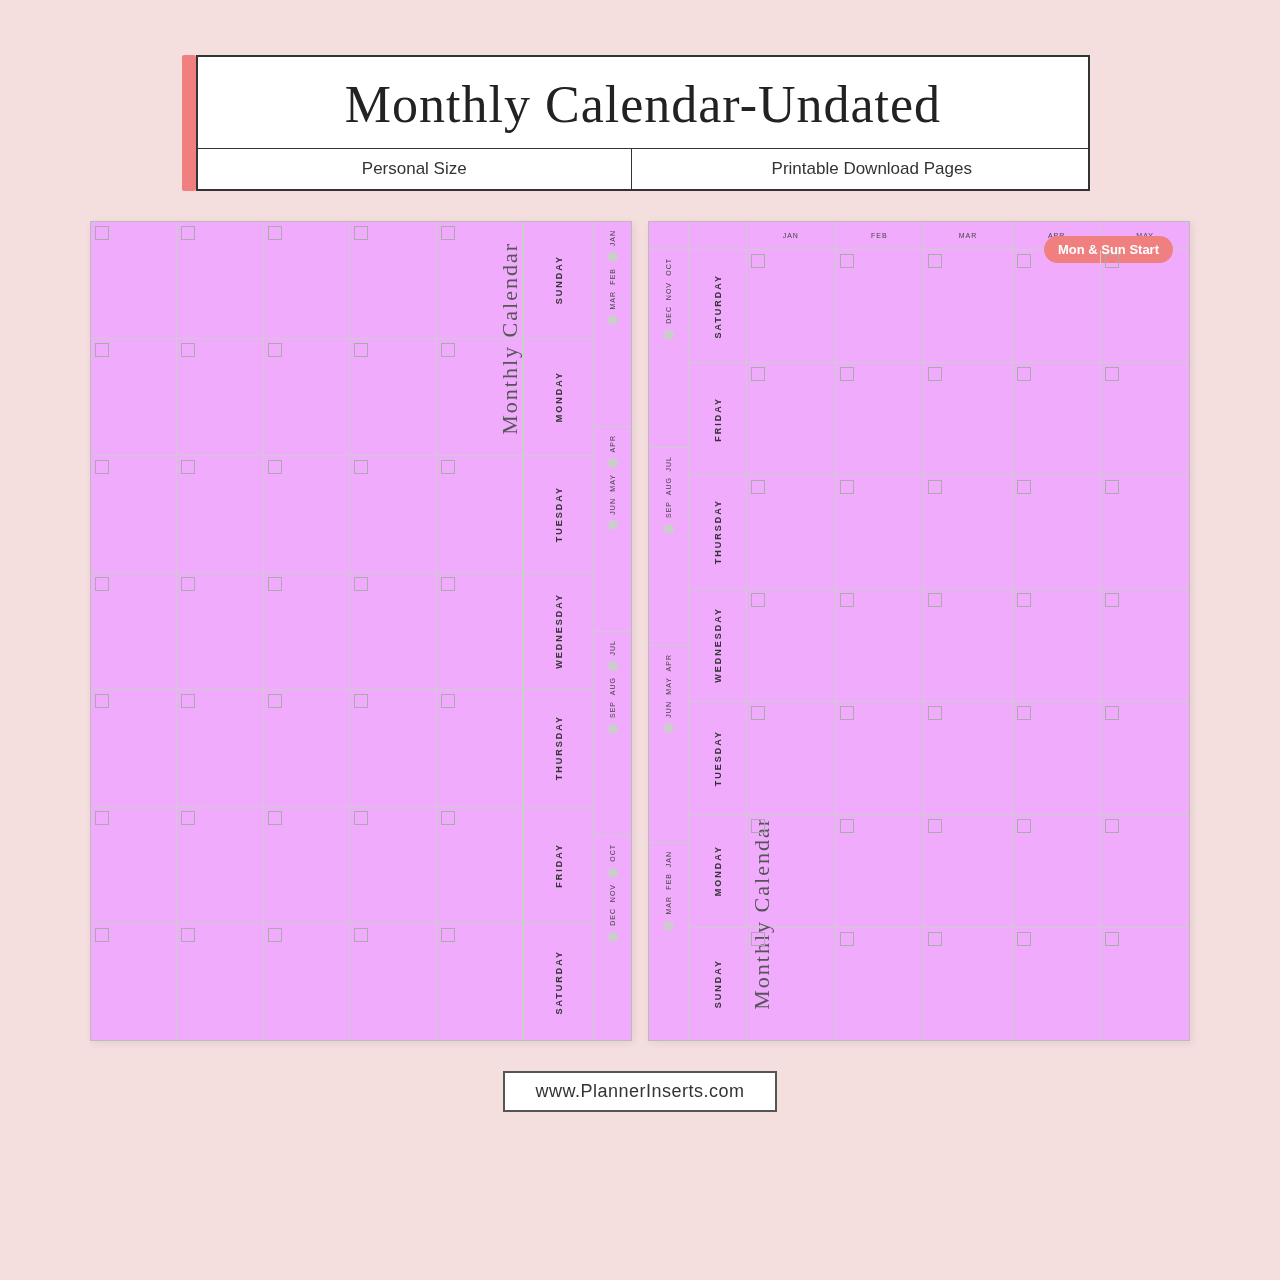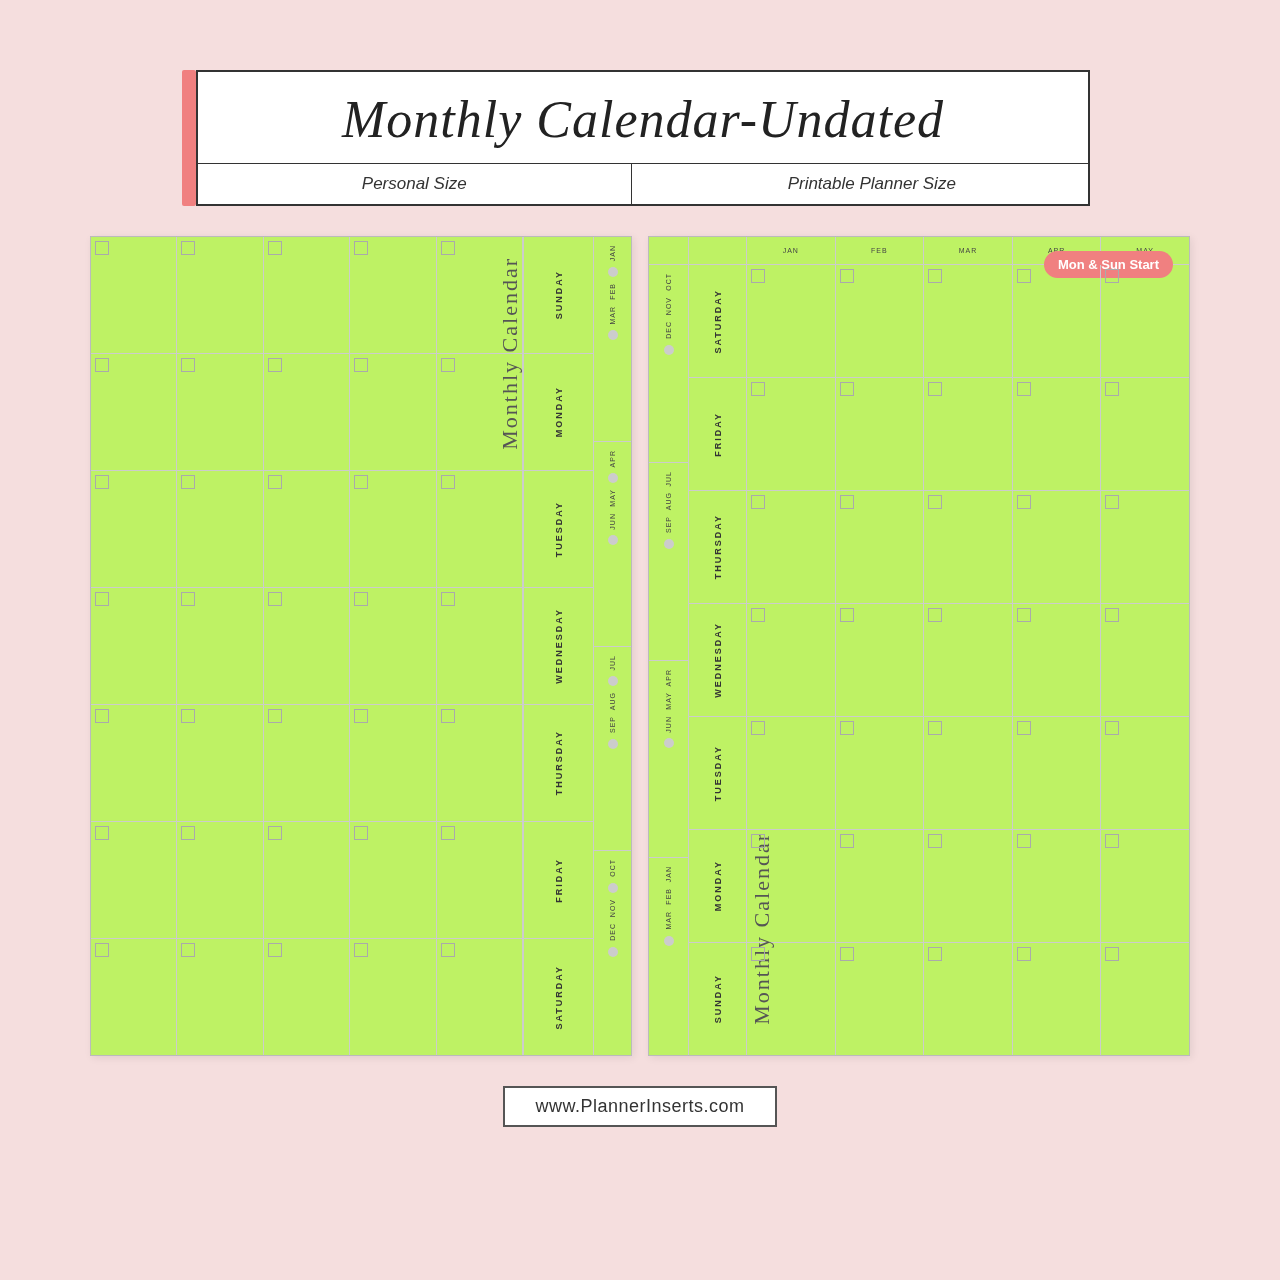--- a/index.html
+++ b/index.html
@@ -11,23 +11,22 @@
       display: flex;
       flex-direction: column;
       align-items: center;
       justify-content: flex-start;
       overflow: hidden;
     }
 
     
     .header-container {
       width: 900px;
-      margin-top: 70px;
+      margin-top: 55px;
       position: relative;
-      font-style: italic;
     }
 
     .pink-accent-bar {
       position: absolute;
       left: -8px;
       top: 0;
       width: 14px;
       height: 100%;
       background-color: #f08080;
       border-radius: 2px;
@@ -76,21 +75,21 @@
       display: flex;
       flex-direction: row;
       gap: 16px;
       margin-top: 30px;
       width: 1100px;
       height: 820px;
     }
 
     
     .planner-page {
-      background: #bef264;
+      background: #f0abfc;
       border: 1.5px solid #bbb;
       position: relative;
       flex: 1;
       display: flex;
       flex-direction: row;
       box-shadow: 2px 2px 8px rgba(0,0,0,0.08);
     }
 
     
     .left-page {
@@ -353,21 +352,21 @@
   </style>
 </head>
 <body>
 
 <div class="header-container">
   <div class="pink-accent-bar"></div>
   <div class="header-box">
     <div class="main-title">Monthly Calendar-Undated</div>
     <div class="subtitle-row">
       <div class="subtitle-item">Personal Size</div>
-      <div class="subtitle-item">Printable Planner Size</div>
+      <div class="subtitle-item">Printable Download Pages</div>
     </div>
   </div>
 </div>
 
 <div class="pages-container">
 
   <div class="planner-page left-page">
 
     <div class="calendar-grid">
 

